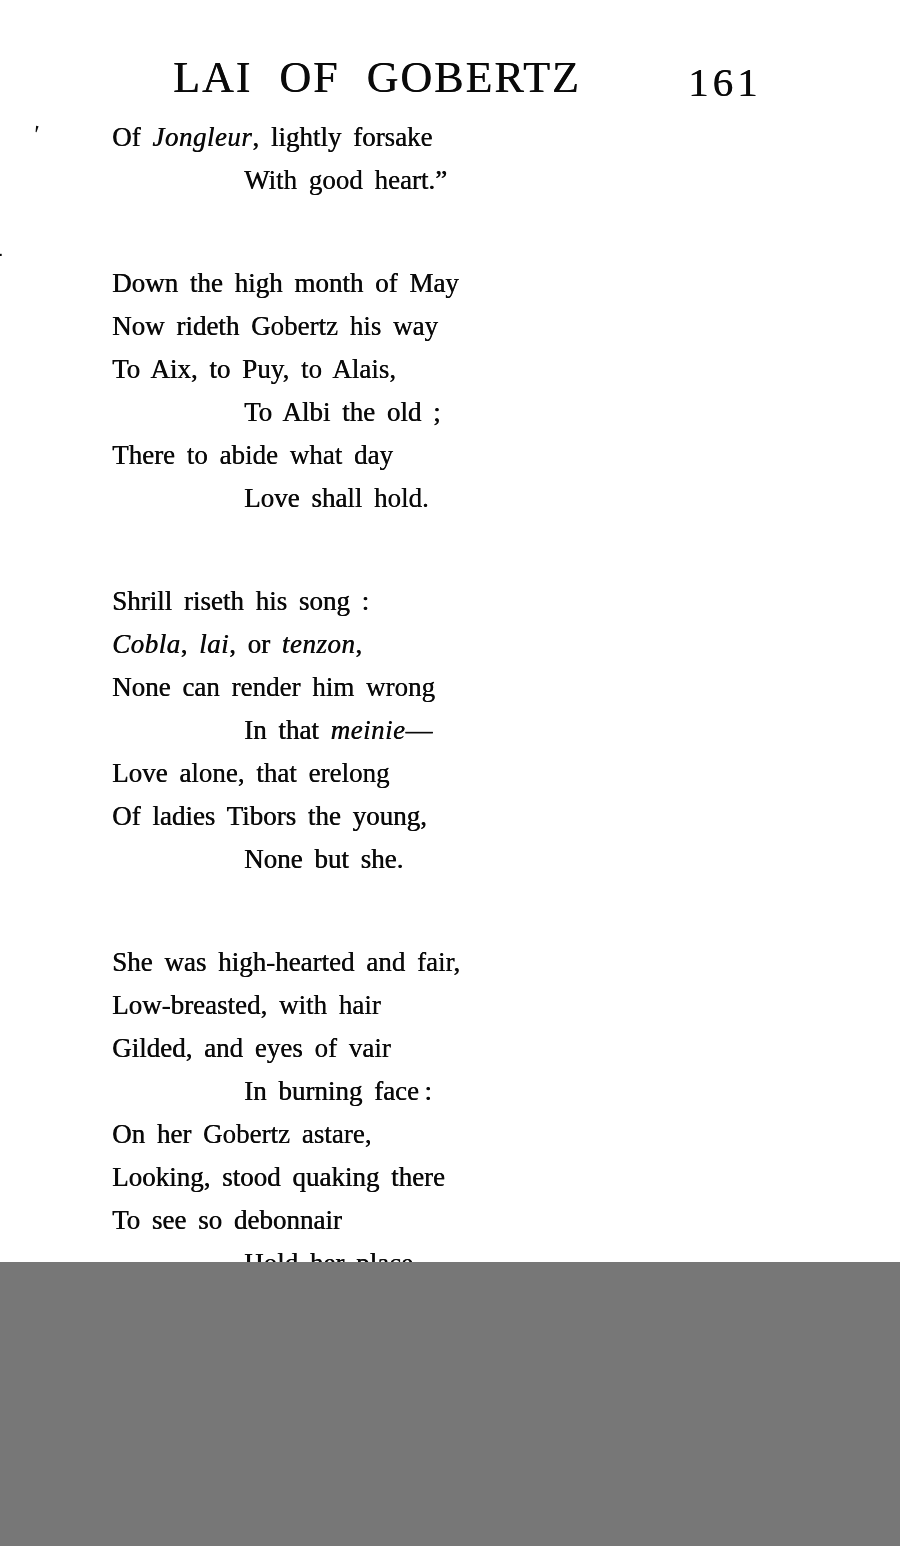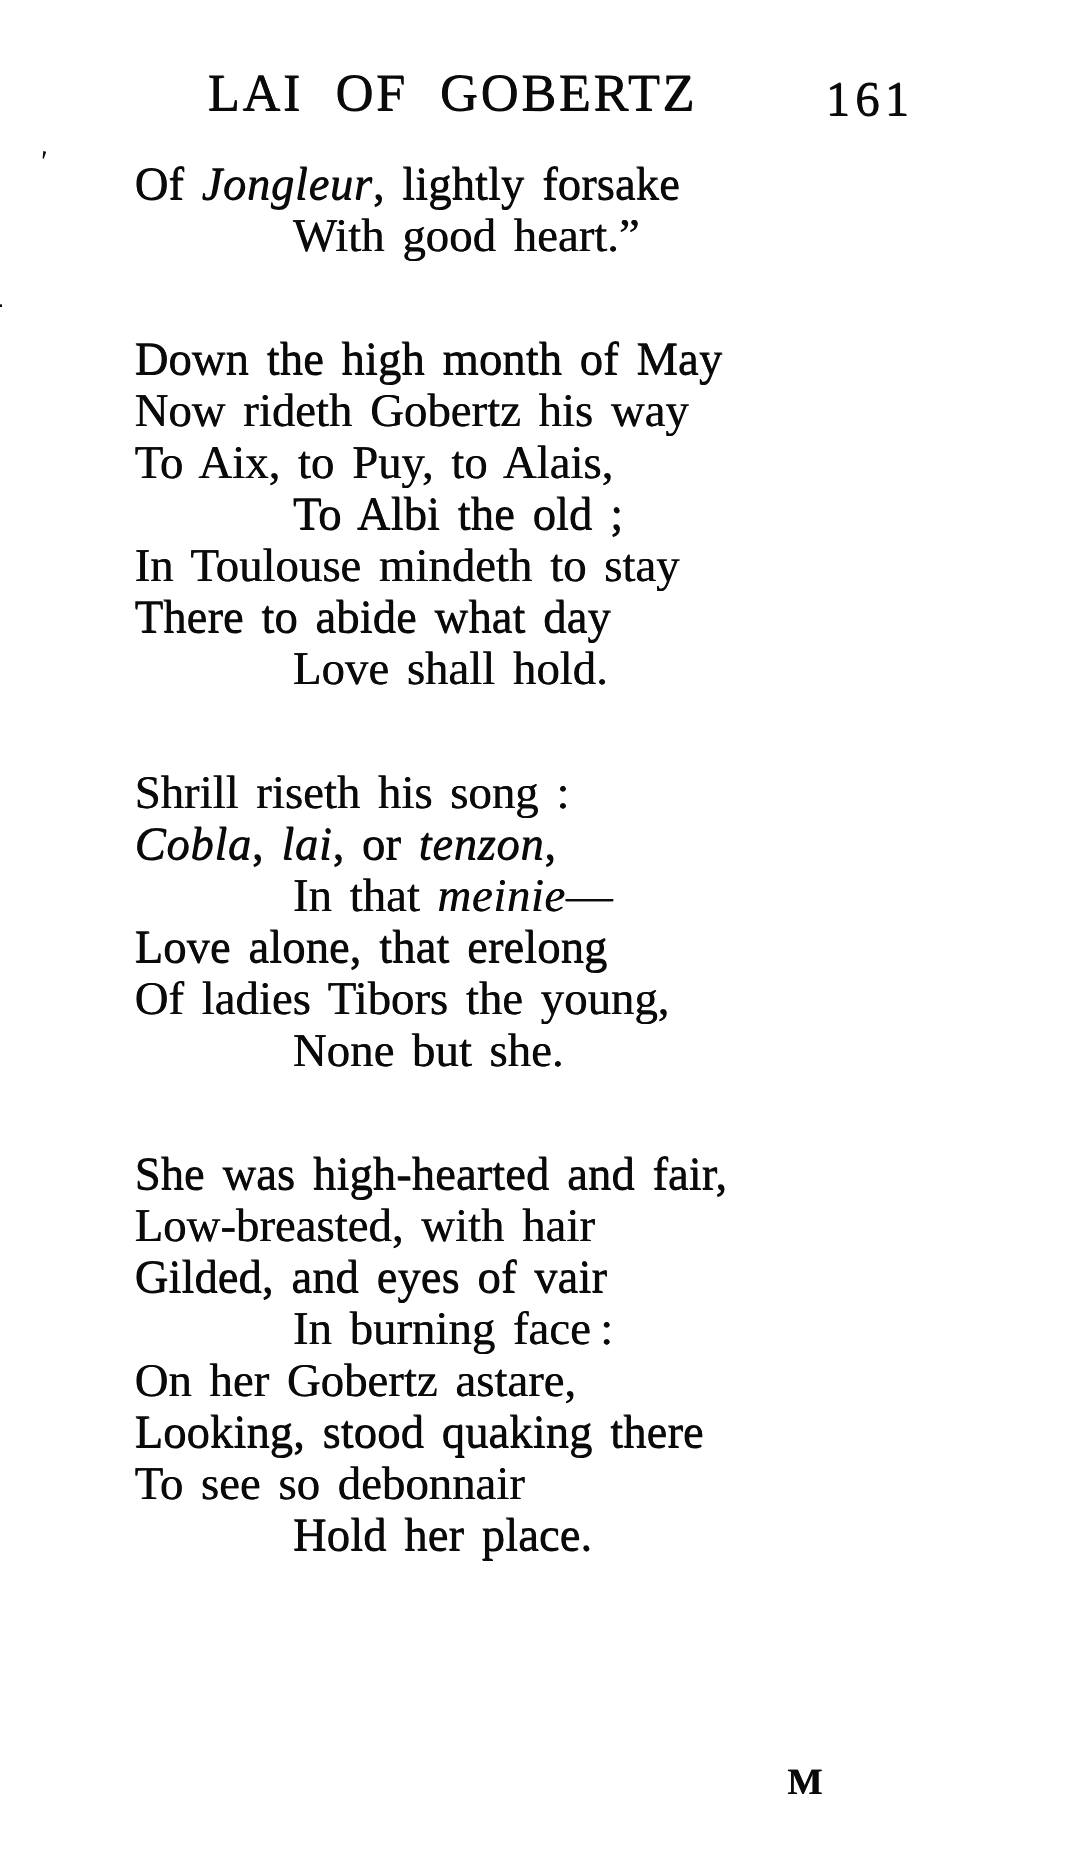--- a/index.html
+++ b/index.html
@@ -3,21 +3,21 @@
 <meta charset="utf-8">
 <style>
   :root{
     --ink:#0a0a0a;
     --paper:#ffffff;
   }
   html,body{margin:0;padding:0;background:#777;}
   .page{
     position:relative;
     width:900px;
-    height:1546px;
+    height:1262px;
     margin:0 auto;
     background:var(--paper);
     color:var(--ink);
     font-family:"Liberation Serif","DejaVu Serif",serif;
     overflow:hidden;
     text-shadow:0.4px 0.3px 0 currentColor; 
   }
   .title{
     position:absolute;
     left:173px;
@@ -33,23 +33,23 @@
     left:688px;
     top:64px;
     font-size:41px;
     line-height:36px;
     letter-spacing:4px;
     white-space:nowrap;
   }
   .poem{
     position:absolute;
     left:112px;
-    top:132px;
+    top:116px;
     width:660px;
-    font-size:39px;
+    font-size:27px;
     line-height:43px;
     word-spacing:5px;
   }
   .stanza{margin:0 0 60px 0;}
   .line{white-space:nowrap;}
   .line.indent{padding-left:132px;}
   .line em{font-style:italic;letter-spacing:0.5px;}
   .sig{
     position:absolute;
     left:656px;
@@ -82,27 +82,27 @@
   <div class="poem">
       <div class="stanza">
         <div class="line"><span>Of </span><em>Jongleur</em><span>, lightly forsake</span></div>
         <div class="line indent"><span>With good heart.”</span></div>
       </div>
       <div class="stanza">
         <div class="line"><span>Down the high month of May</span></div>
         <div class="line"><span>Now rideth Gobertz his way</span></div>
         <div class="line"><span>To Aix, to Puy, to Alais,</span></div>
         <div class="line indent"><span>To Albi the old ;</span></div>
-        <div class="line"><span>In Toulouse mindeth to stay</span></div>
         <div class="line"><span>There to abide what day</span></div>
         <div class="line indent"><span>Love shall hold.</span></div>
       </div>
       <div class="stanza">
         <div class="line"><span>Shrill riseth his song :</span></div>
         <div class="line"><em>Cobla</em><span>, </span><em>lai</em><span>, or </span><em>tenzon</em><span>,</span></div>
+        <div class="line"><span>None can render him wrong</span></div>
         <div class="line indent"><span>In that </span><em>meinie</em><span>—</span></div>
         <div class="line"><span>Love alone, that erelong</span></div>
         <div class="line"><span>Of ladies Tibors the young,</span></div>
         <div class="line indent"><span>None but she.</span></div>
       </div>
       <div class="stanza">
         <div class="line"><span>She was high-hearted and fair,</span></div>
         <div class="line"><span>Low-breasted, with hair</span></div>
         <div class="line"><span>Gilded, and eyes of vair</span></div>
         <div class="line indent"><span>In burning face :</span></div>

